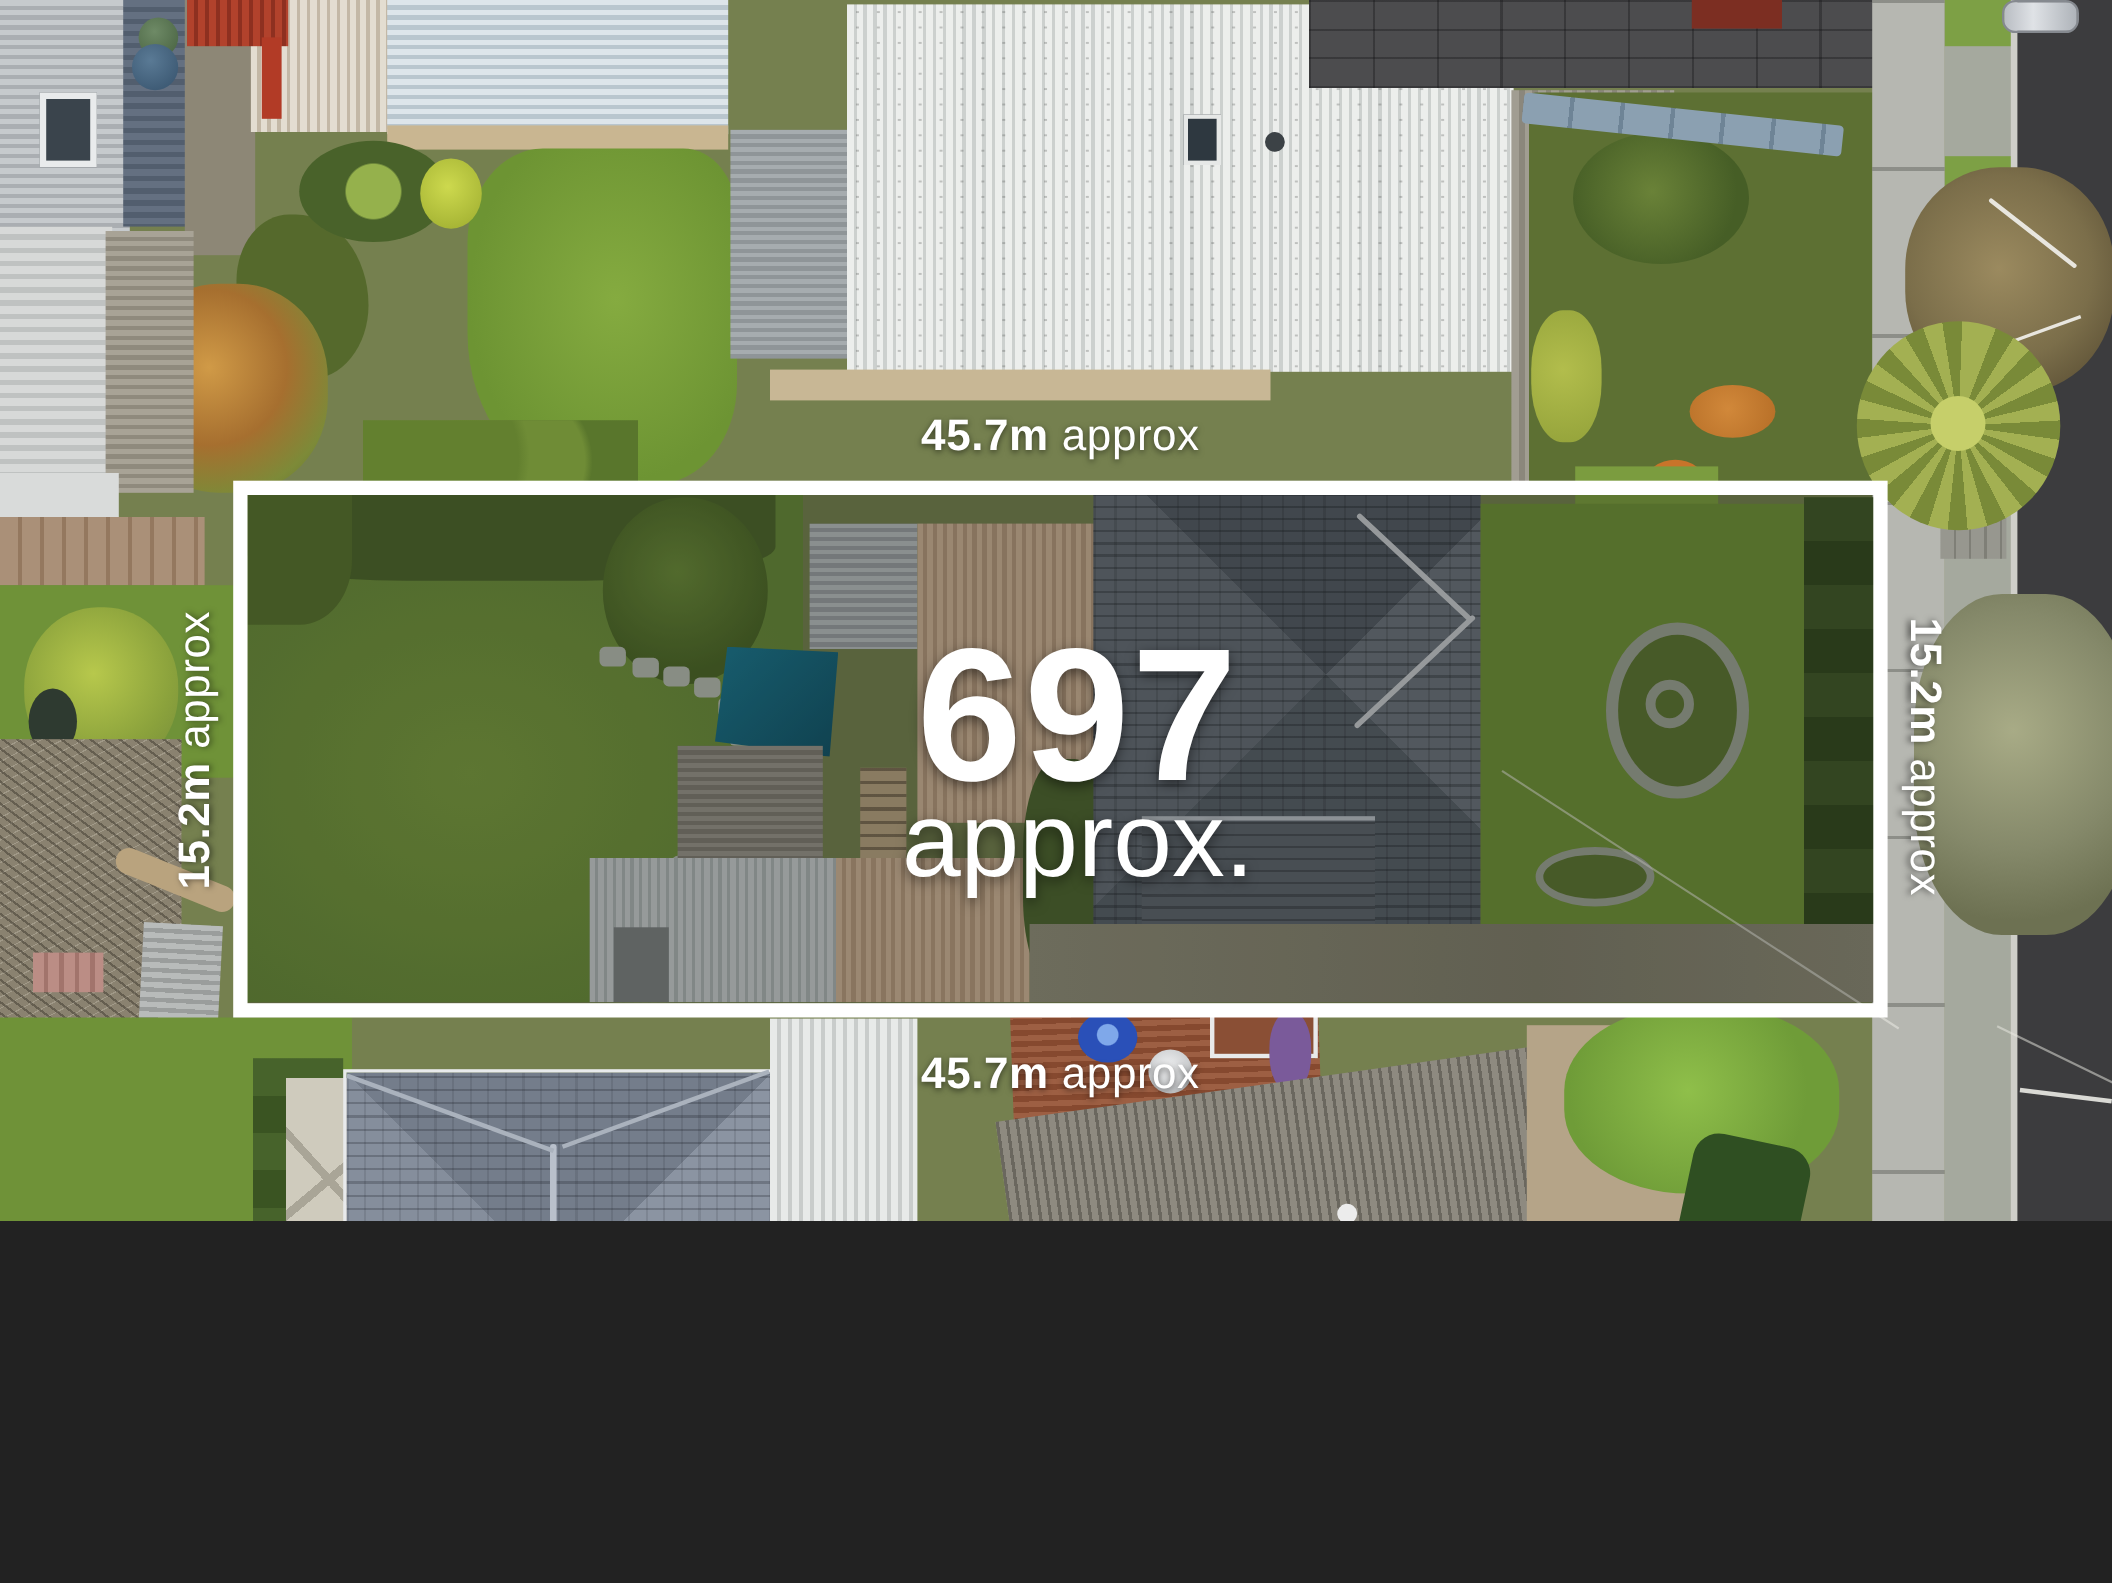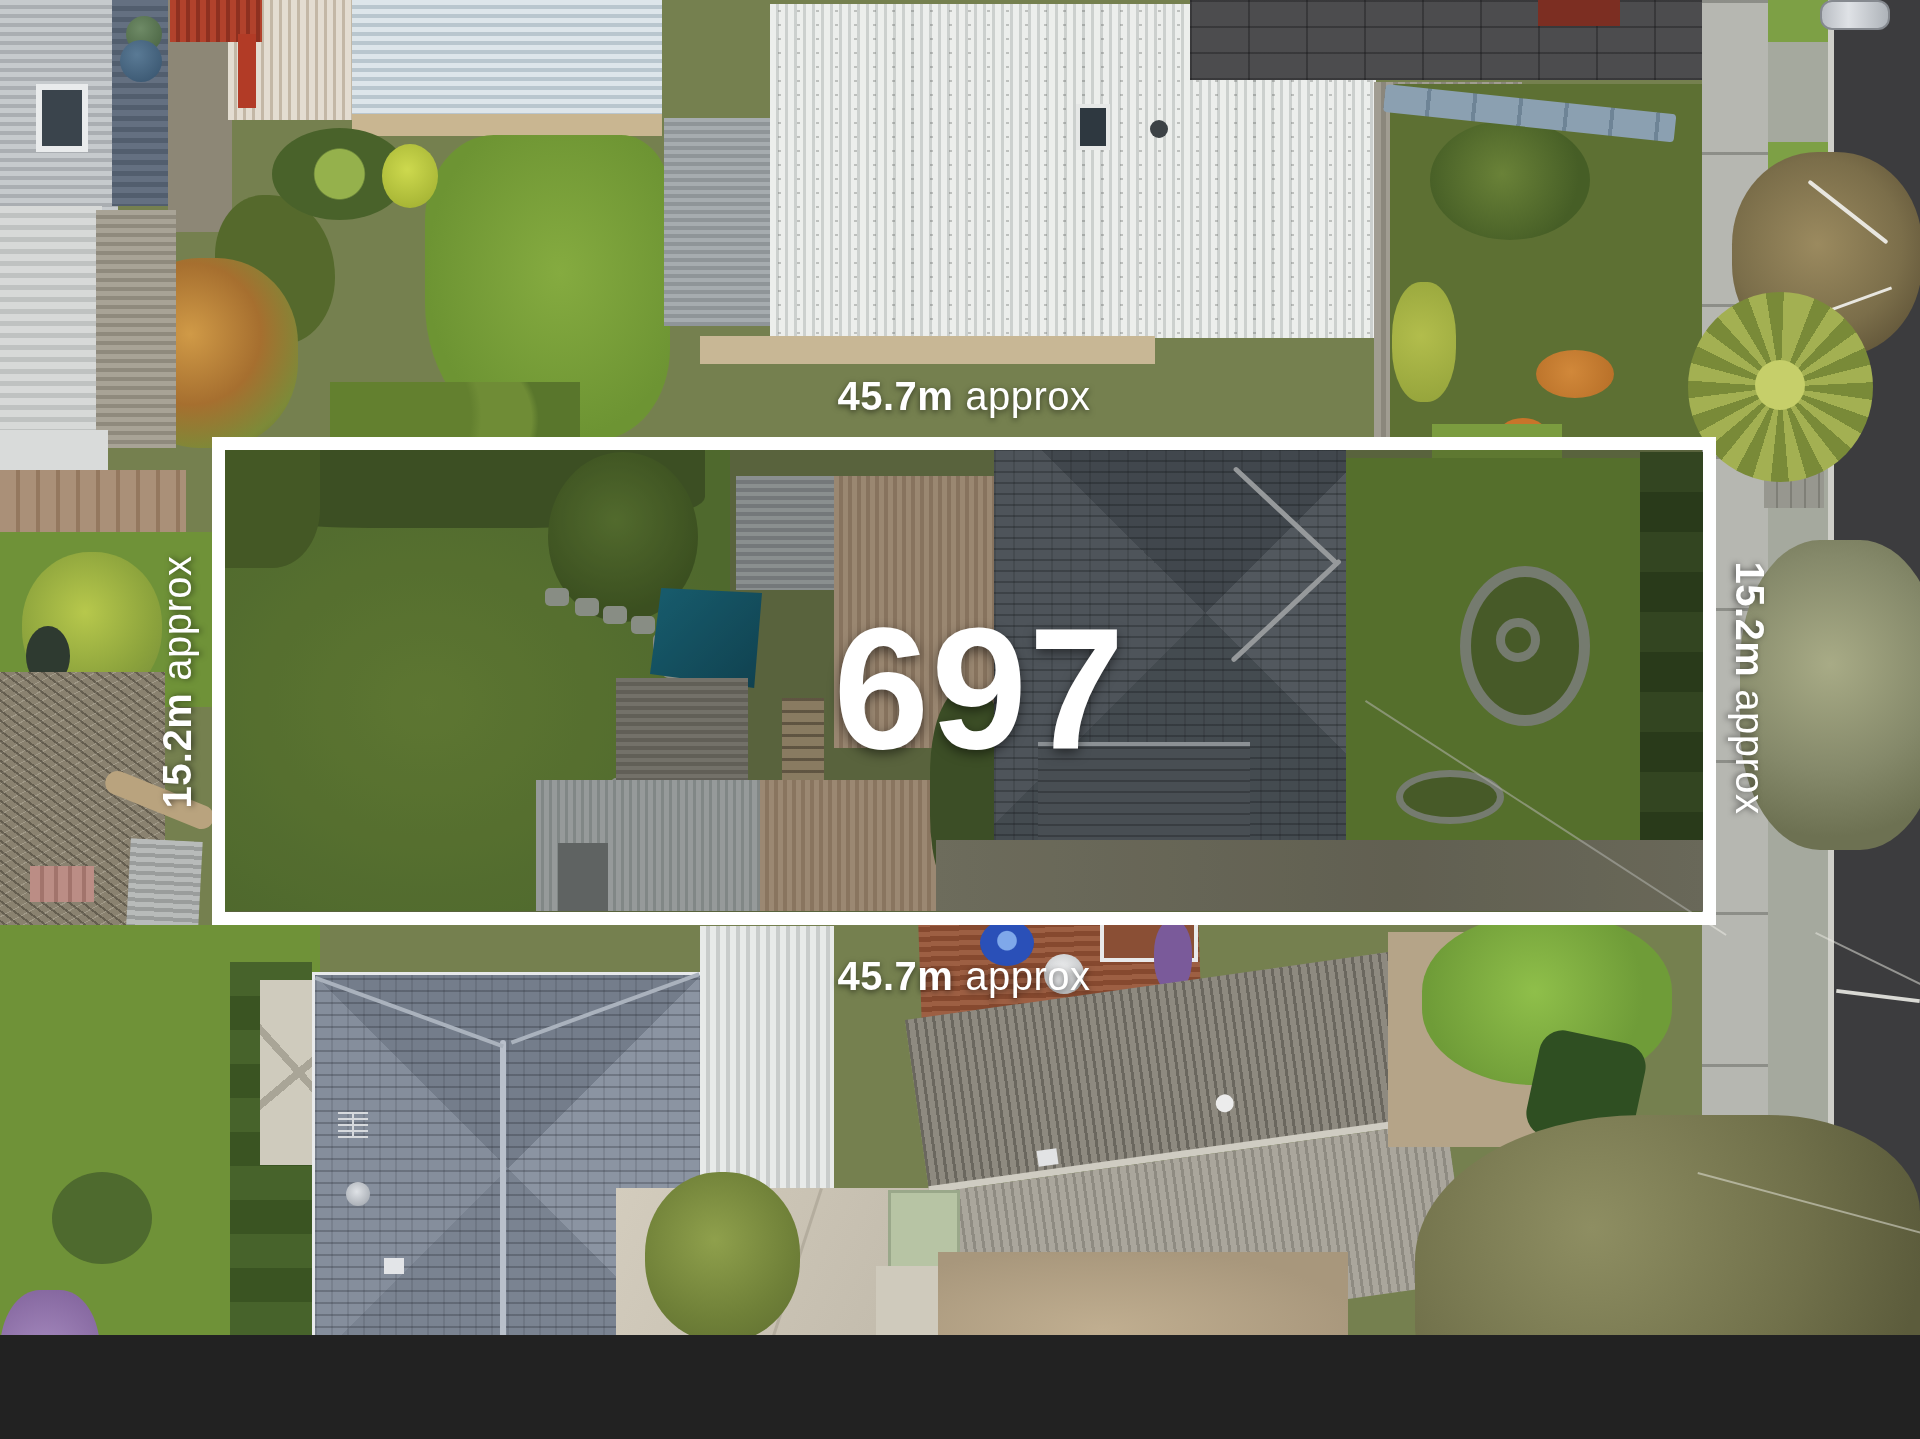--- a/index.html
+++ b/index.html
@@ -1,16 +1,16 @@
 <!DOCTYPE html>
 <html><head>
 <meta charset="utf-8">
 <style>
   html,body{margin:0;padding:0;background:#222;}
-  .scene{position:relative;width:1920px;height:1335px;overflow:hidden;background:#75804f;
+  .scene{position:relative;width:1920px;height:1110px;overflow:hidden;background:#75804f;
          font-family:"Liberation Sans",sans-serif;}
   .px{position:absolute;}
   .blob{border-radius:50%;}
   .dim{position:absolute;white-space:nowrap;color:#fff;font-size:40px;line-height:1;
        text-shadow:0 2px 6px rgba(0,0,0,.55);letter-spacing:.5px;z-index:40;}
   .dim .v{font-weight:700;}
   .dim .q{font-weight:400;margin-left:12px;}
   .tint{position:absolute;left:225px;top:450px;width:1478px;height:462px;
         background:rgba(8,10,8,.25);z-index:20;}
   .bound{position:absolute;left:212px;top:437px;width:1504px;height:488px;
@@ -176,15 +176,16 @@
     <span class="v">15.2m</span><span class="q">approx</span>
   </div>
   <div class="dim" style="left:1750px;top:688px;transform:translate(-50%,-50%) rotate(90deg);">
     <span class="v">15.2m</span><span class="q">approx</span>
   </div>
 
   <div class="area">
     <div class="row1">
       <span class="num">697</span>
     </div>
+    <div class="apx">approx.</div>
   </div>
 
 </div>
 
 </body></html>

